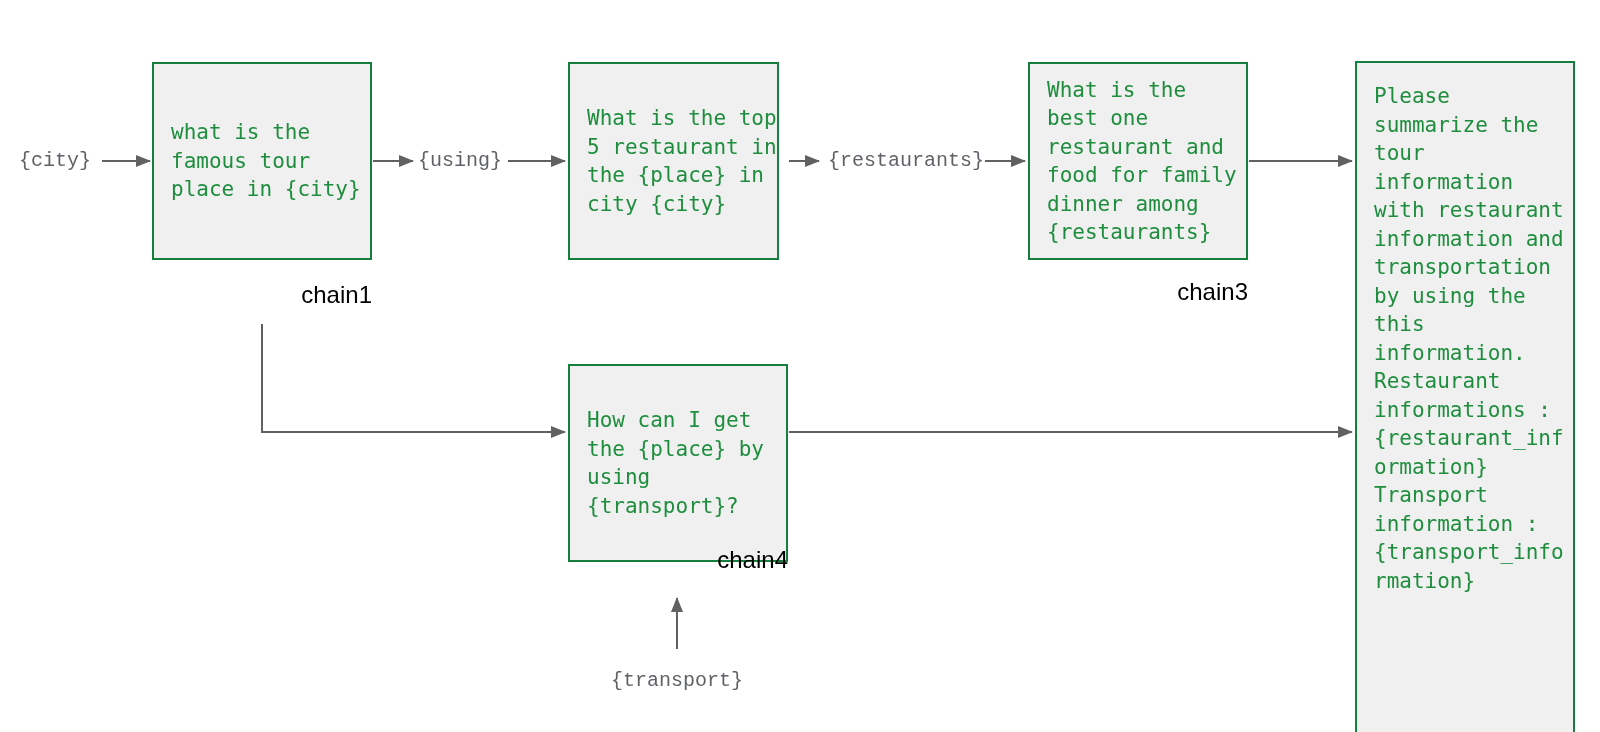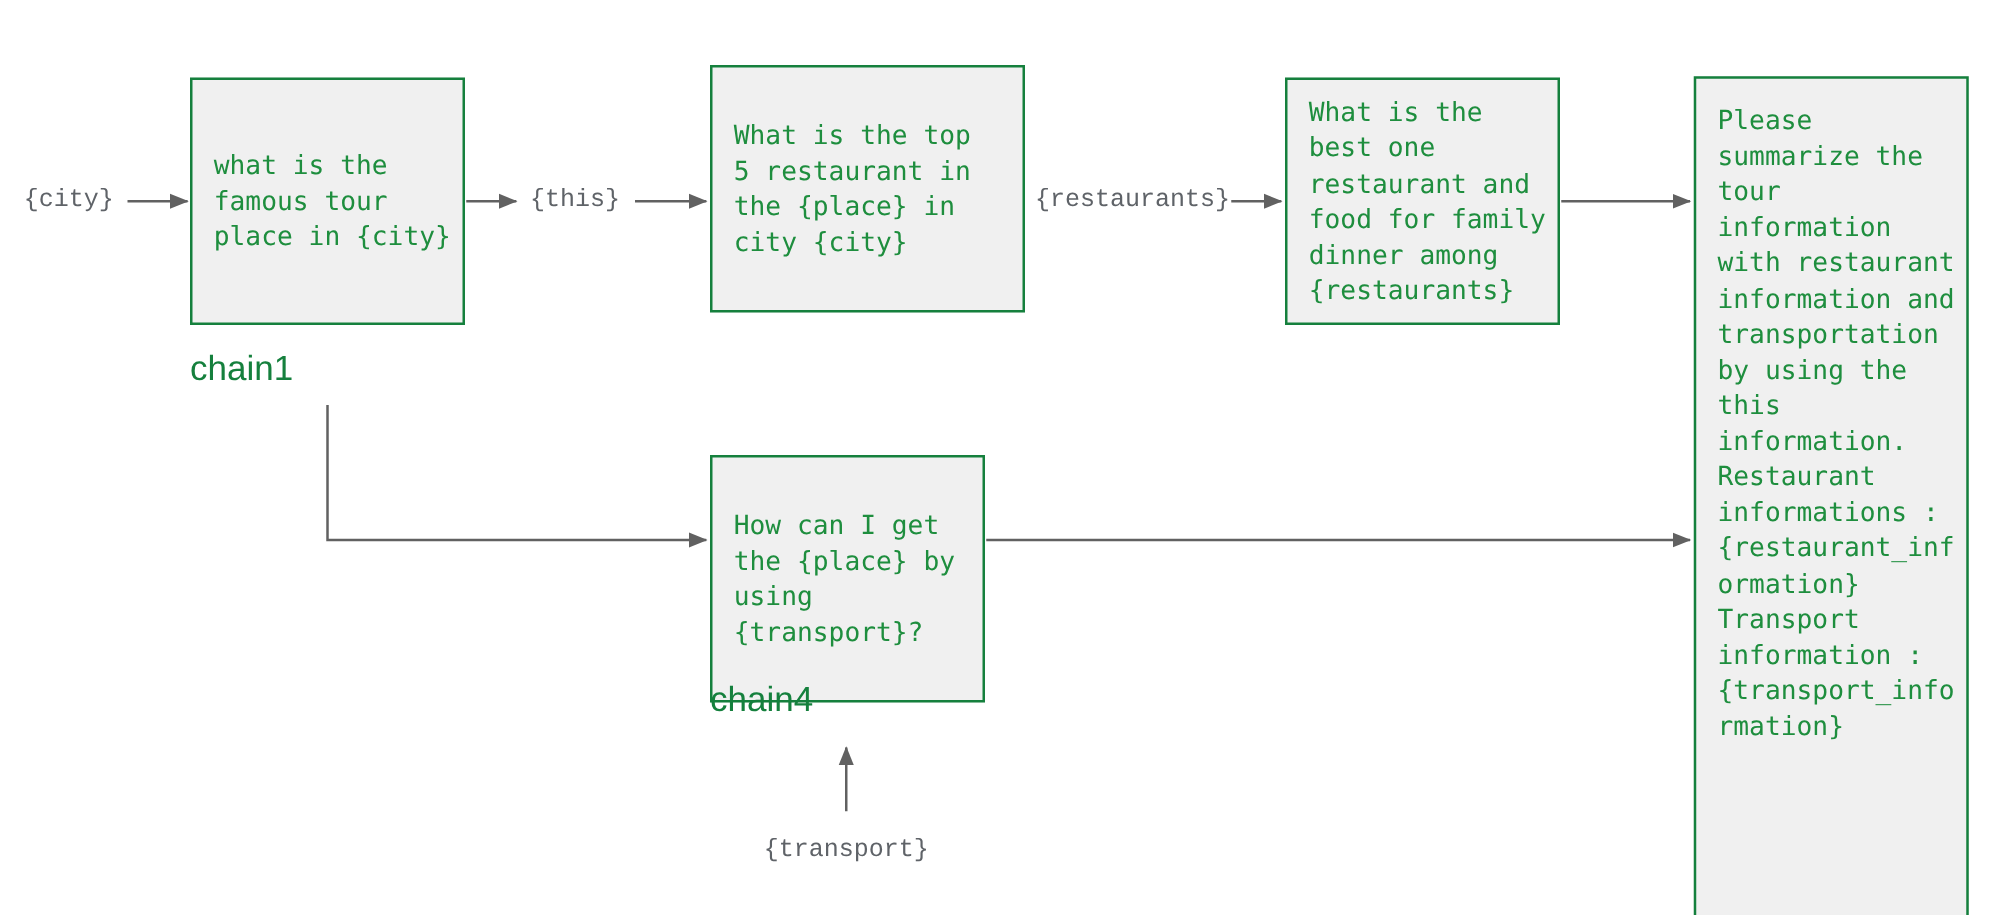--- a/index.html
+++ b/index.html
@@ -19,39 +19,39 @@
   }
   .node {
     position: absolute;
     background: #f0f0f0;
     border: 2px solid #15803d;
     box-sizing: border-box;
     display: flex;
     align-items: center;
   }
   .node-chain1 { left: 152px; top: 62px;  width: 220px; height: 198px; }
-  .node-chain2 { left: 568px; top: 52px;  width: 252px; height: 198px; }
+  .node-chain2 { left: 568px; top: 62px;  width: 211px; height: 198px; }
   .node-chain3 { left: 1028px; top: 62px; width: 220px; height: 198px; }
   .node-chain4 { left: 568px; top: 332px; width: 220px; height: 198px; margin-top: 32px; }
   .node-final  { left: 1355px; top: 61px; width: 220px; height: 694px; align-items: flex-start; }
   .prompt {
     font-family: "DejaVu Sans Mono", monospace;
     font-size: 21px;
     line-height: 28.5px;
     color: #1e8e3e;
     white-space: pre;
     padding-left: 17px;
   }
   .node-final .prompt { padding-top: 19px; }
   .caption {
     position: absolute;
     width: 220px;
-    text-align: left;
-    color: #15803d;
-    font-size: 28px;
+    text-align: right;
+    color: #000000;
+    font-size: 24px;
     line-height: 24px;
   }
   .cap-chain1 { left: 152px;  top: 283px; }
   .cap-chain2 { left: 568px;  top: 283px; }
   .cap-chain3 { left: 1028px; top: 280px; }
   .cap-chain4 { left: 568px;  top: 548px; }
   .cap-final  { left: 1355px; top: 666px; }
   .io-label {
     position: absolute;
     text-align: center;
@@ -104,20 +104,21 @@
   </div>
 
   <div class="node node-chain3">
     <div class="prompt">What is the
 best one
 restaurant and
 food for family
 dinner among
 {restaurants}</div>
   </div>
+  <div class="caption cap-chain3">chain3</div>
 
   <div class="node node-chain4">
     <div class="prompt">How can I get
 the {place} by
 using
 {transport}?</div>
   </div>
   <div class="caption cap-chain4">chain4</div>
 
   <div class="node node-final">
@@ -135,17 +136,17 @@
 informations :
 {restaurant_inf
 ormation}
 Transport
 information :
 {transport_info
 rmation}</div>
   </div>
 
   <div class="io-label label-city">{city}</div>
-  <div class="io-label label-place">{this}</div>
+  <div class="io-label label-place">{using}</div>
   <div class="io-label label-restaurants">{restaurants}</div>
   <div class="io-label label-transport">{transport}</div>
 
 </div>
 
 </body></html>

